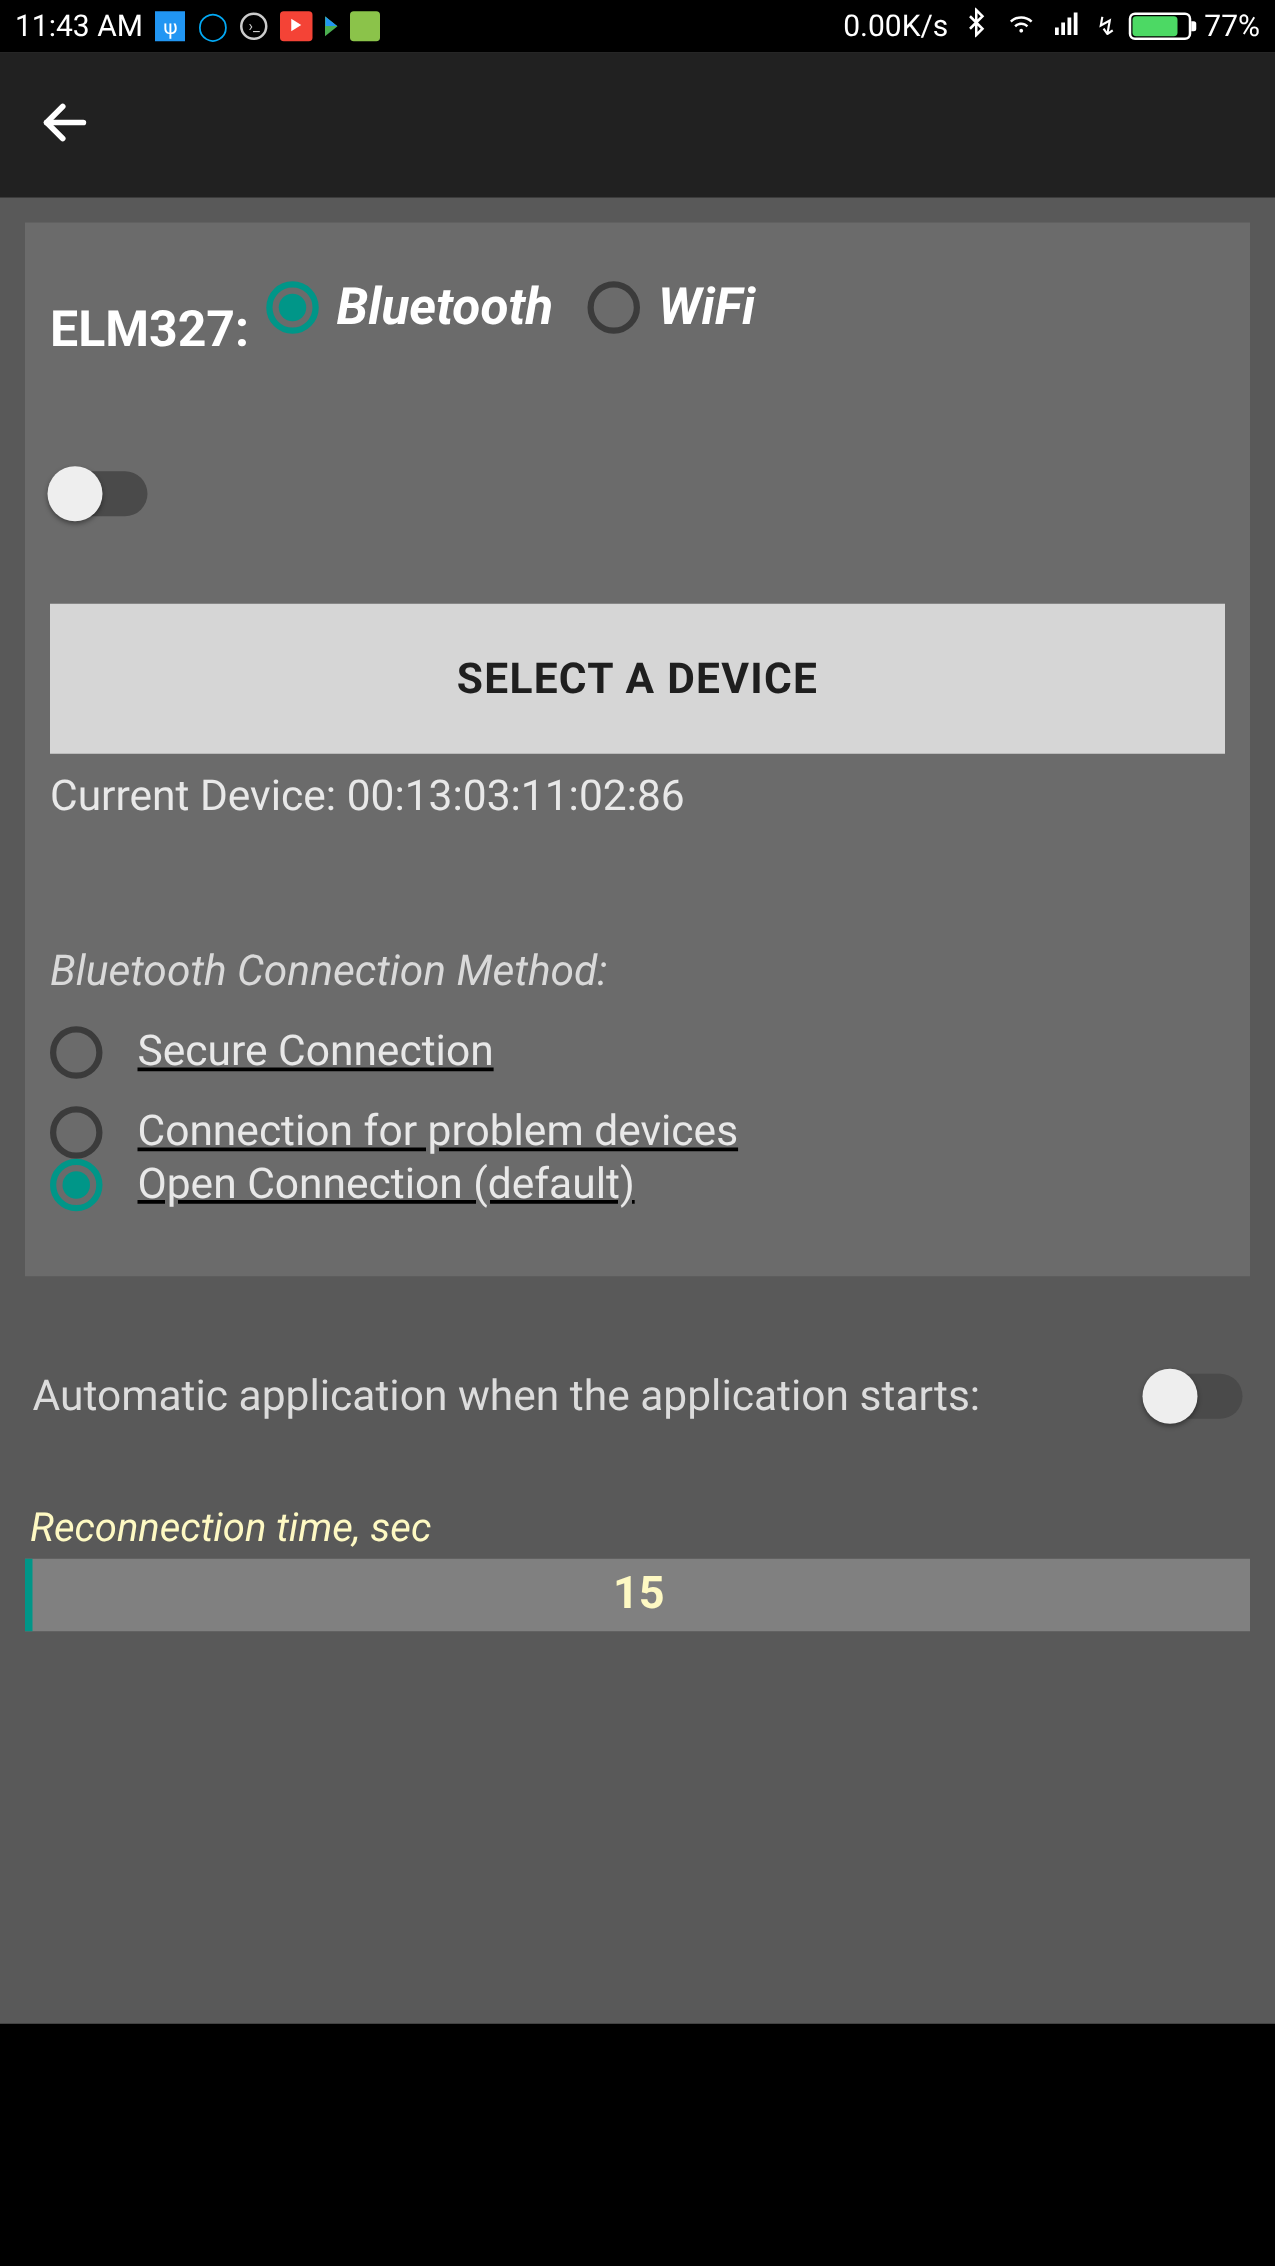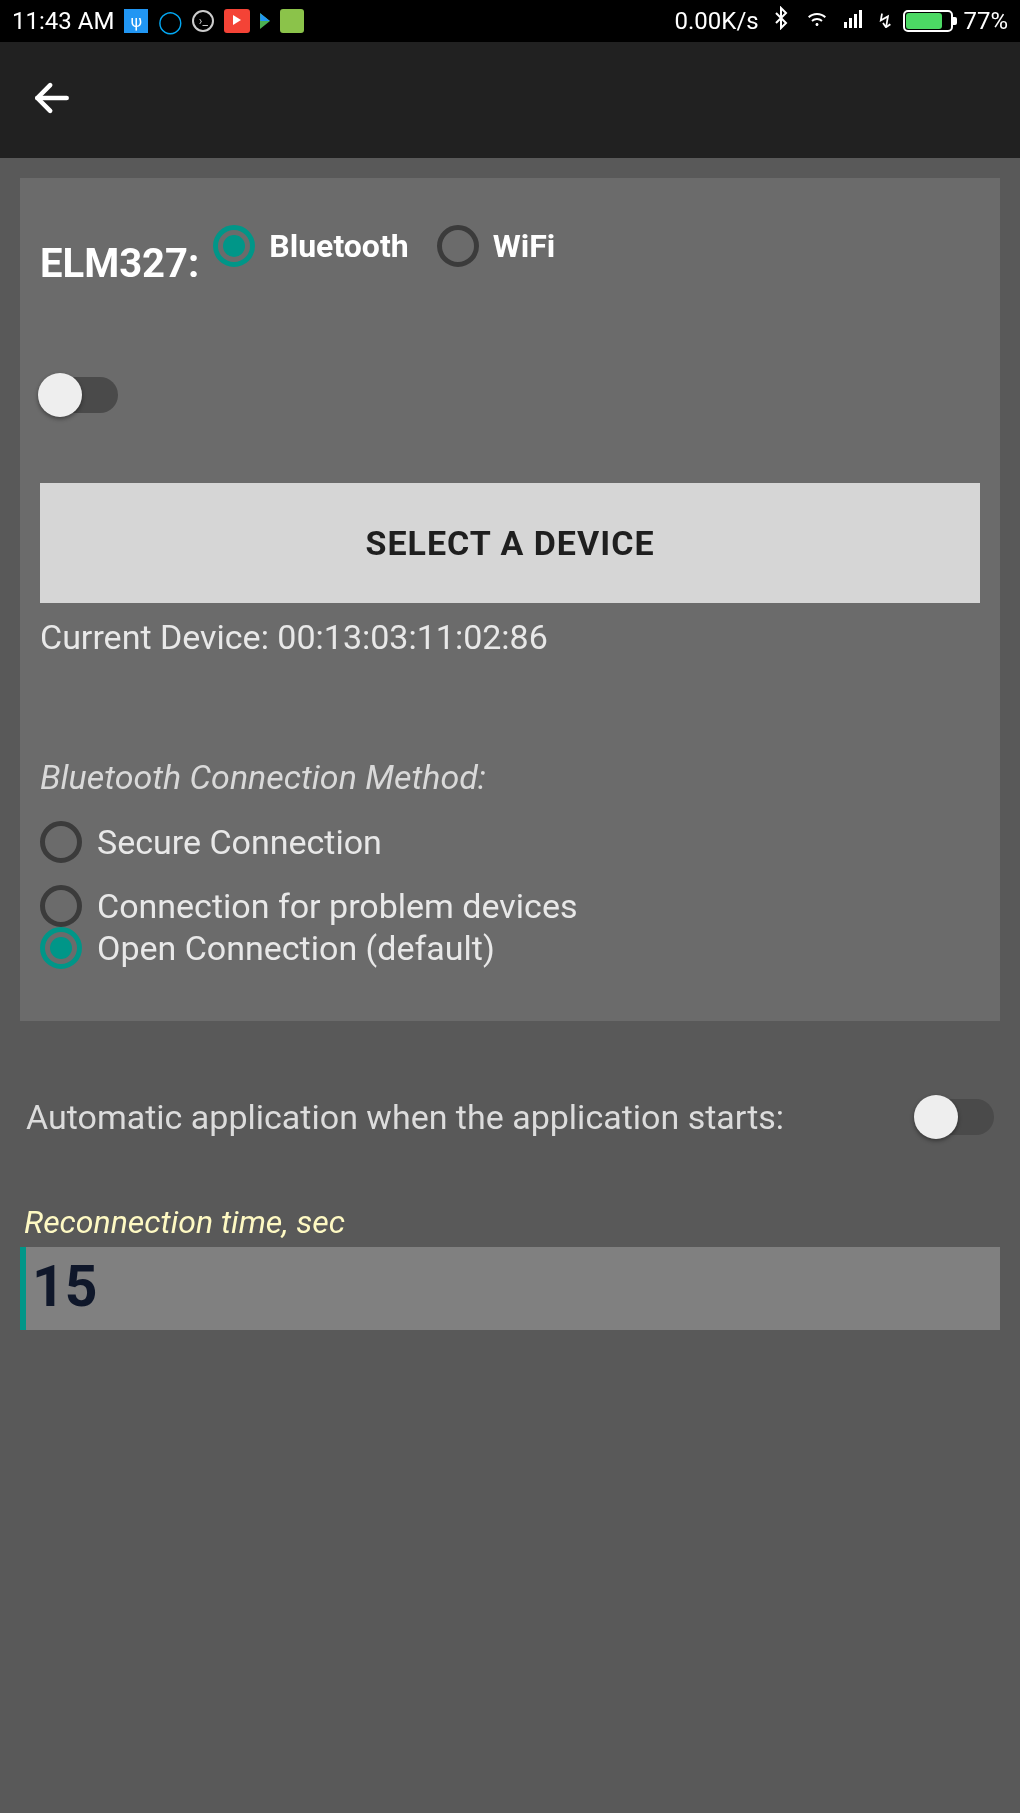--- a/index.html
+++ b/index.html
@@ -1,17 +1,17 @@
 <!DOCTYPE html>
 <html><head>
 <meta charset="utf-8">
 <style>
   * { margin:0; padding:0; box-sizing:border-box; font-family: Roboto, Arial, sans-serif; -webkit-font-smoothing:antialiased; }
   html,body { width:1020px; height:1813px; background:#000; overflow:hidden; }
-  .screen { width:1020px; height:1813px; background:#595959; position:relative; }
+  .screen { width:1020px; height:1619px; background:#595959; position:relative; }
 
   
   .status-bar { height:42px; background:#000; color:#fff; display:flex; align-items:center; justify-content:space-between; padding:0 12px; font-size:24px; }
   .sb-left { display:flex; align-items:center; gap:10px; }
   .sb-right { display:flex; align-items:center; gap:10px; }
   .tray-icon { width:24px; height:24px; display:flex; align-items:center; justify-content:center; font-size:16px; }
   .tray-blue  { background:#2196F3; color:#fff; }
   .tray-teal  { color:#03A9F4; font-size:22px; }
   .tray-term  { border:2px solid #ccc; border-radius:50%; width:22px; height:22px; font-size:12px; color:#ccc;}
   .tray-yt    { background:#f44336; width:26px; border-radius:3px; position:relative;}
@@ -33,41 +33,41 @@
 
   
   .body { padding:20px; }
   .card { background:#6b6b6b; padding:26px 20px 30px 20px; }
 
   .row-radio-top { display:flex; align-items:center; gap:14px; margin-bottom:90px; }
   .lbl-elm { color:#fff; font-size:40px; font-weight:700;margin-top:36px; }
   .radio { width:42px; height:42px; border:5px solid #3b3b3b; border-radius:50%; display:inline-flex; align-items:center; justify-content:center; cursor:pointer;}
   .radio.checked { border-color:#009688; }
   .radio.checked::after{ content:""; width:22px; height:22px; background:#009688; border-radius:50%; }
-  .radio-label { color:#fff; font-size:32px; font-weight:700; margin-right:14px;}
+  .radio-label { color:#fff; font-size:41px; font-weight:700; margin-right:14px;font-style:italic;}
 
   .row-switch { display:flex; align-items:center; justify-content:space-between; margin-bottom:70px; }
   .row-switch-label { color:#e8e8e8; font-size:34px; }
   .switch { width:78px; height:36px; background:#4a4a4a; border-radius:18px; position:relative; cursor:pointer;}
   .switch-thumb { width:44px; height:44px; background:#eee; border-radius:50%; position:absolute; left:-2px; top:-4px; box-shadow:0 2px 4px rgba(0,0,0,.4);}
 
   .btn-select { width:100%; background:#d6d6d6; color:#1f1f1f; font-size:34px; font-weight:700; letter-spacing:1px; text-align:center; padding:40px 0; border:none; cursor:pointer; }
   .current-device { color:#e8e8e8; font-size:34px; margin-top:14px; margin-bottom:100px;}
 
   .method-title { color:#d9d9d9; font-size:34px; font-style:italic; margin-bottom:24px; }
-  .radio-row { display:flex; align-items:center; gap:15px; margin-bottom:22px; cursor:pointer;}
+  .radio-row { display:flex; align-items:flex-start; gap:28px; margin-bottom:22px; cursor:pointer;text-decoration:underline;}
   .radio-row .radio { width:42px; height:42px; }
   .radio-row-label { color:#e8e8e8; font-size:34px; }
 
   .row-switch-out { display:flex; align-items:center; justify-content:space-between; padding:6px 6px; margin-top:70px; margin-bottom:60px;}
   .row-switch-out .row-switch-label { color:#dcdcdc; }
 
   .reconn-title { color:#fef9c3; font-size:32px; font-style:italic; margin-bottom:6px; padding-left:4px;}
   .input-wrap { background:#808080; border-left:6px solid #009688; padding:6px 10px 10px 6px; }
-  .input-val { color:#0f172a; font-size:57px; font-weight:700; border:none; background:transparent; width:100%; outline:none;}
+  .input-val { color:#fef9c3; font-size:36px; font-weight:700; border:none; background:transparent; width:100%; outline:none;text-align:center;}
 </style>
 </head>
 <body>
 
 <div class="screen">
 
   <div class="status-bar">
     <div class="sb-left">
       <span>11:43 AM</span>
       <span class="tray-icon tray-blue">ψ</span>

